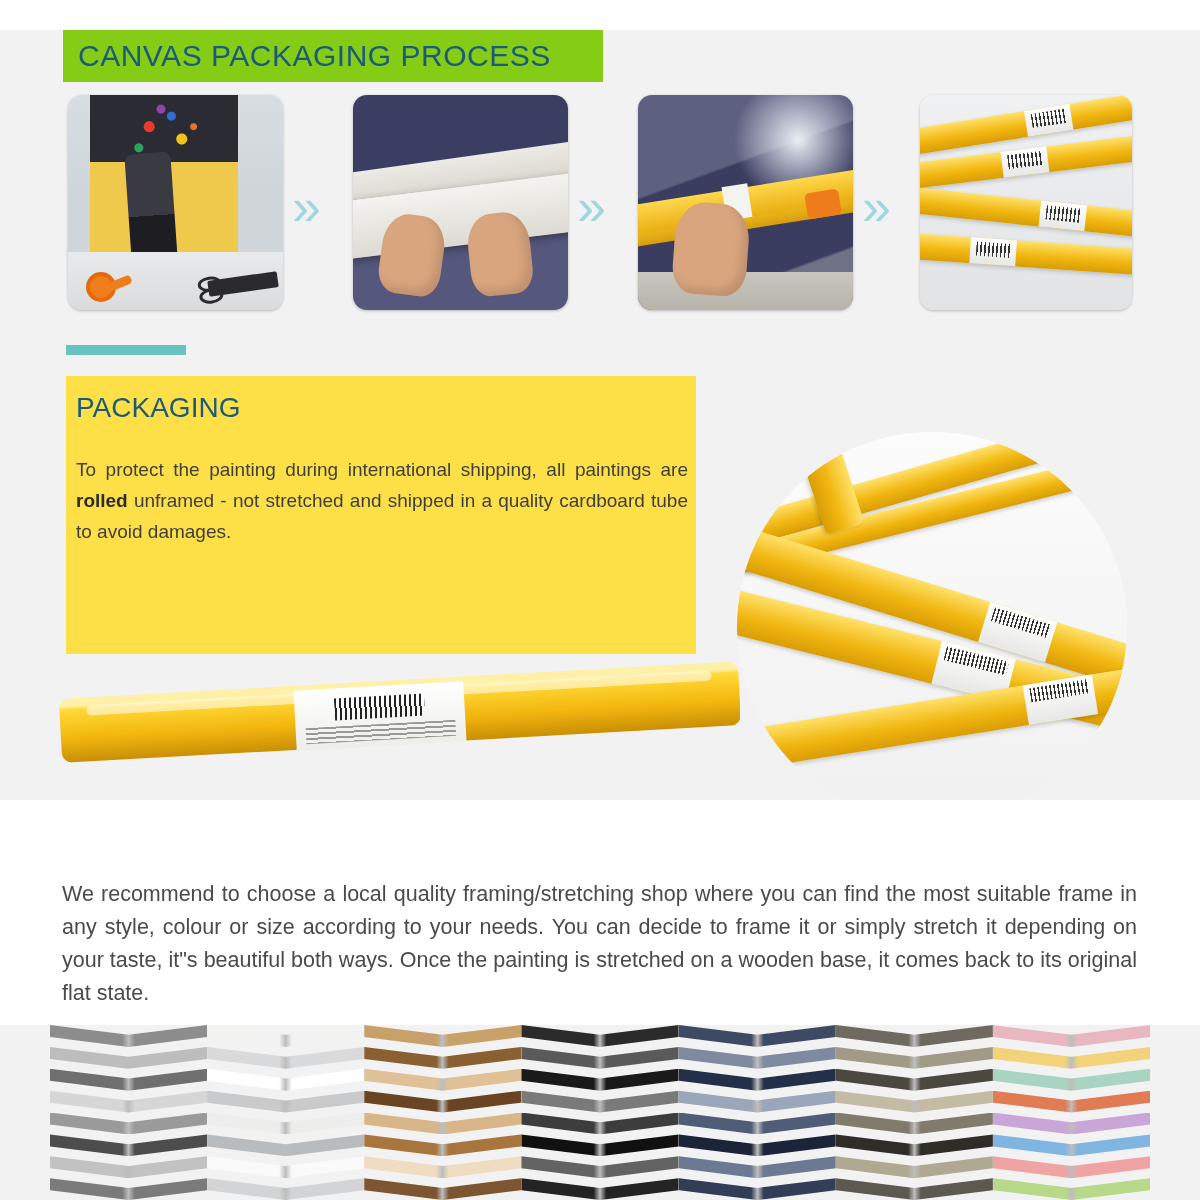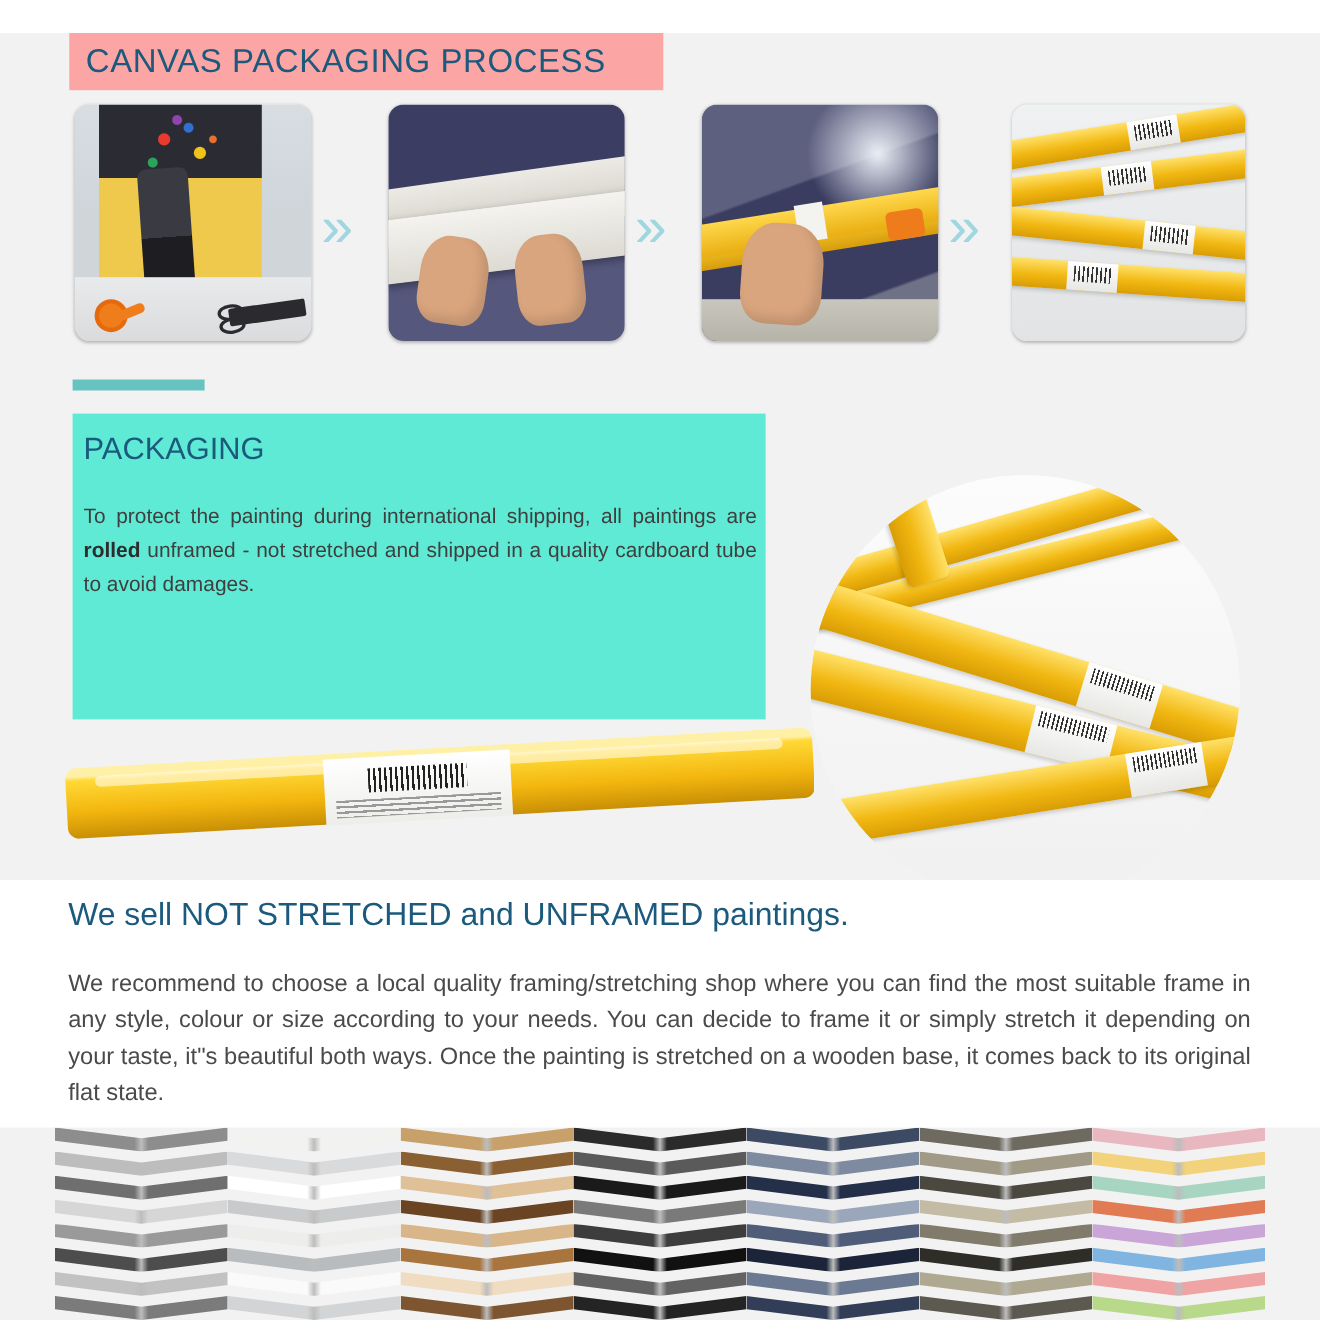--- a/index.html
+++ b/index.html
@@ -24,21 +24,21 @@
   .sec-process {
     position: absolute;
     left: 0; top: 0;
     width: 1200px; height: 370px;
     background: #f2f2f2;
   }
   .process-title {
     position: absolute;
     left: 63px; top: 30px;
     width: 540px; height: 52px;
-    background: #fca5a5;
+    background: #84cc16;
     color: #1b5a7d;
     font-size: 30px;
     letter-spacing: .5px;
     display: flex;
     align-items: center;
     padding-left: 15px;
   }
   .strip-white-top {
     position: absolute;
     left: 0; top: 0; width: 1200px; height: 30px;
@@ -182,21 +182,21 @@
   .sec-pack {
     position: absolute;
     left: 0; top: 370px;
     width: 1200px; height: 430px;
     background: #f2f2f2;
   }
   .pack-card {
     position: absolute;
     left: 66px; top: 6px;
     width: 630px; height: 278px;
-    background: #5eead4;
+    background: #fde047;
   }
   .pack-title {
     position: absolute;
     left: 10px; top: 16px;
     color: #1b5a7d;
     font-size: 28px;
   }
   .pack-body {
     position: absolute;
     left: 10px; top: 78px;
@@ -385,21 +385,20 @@
           <span class="shine"></span>
         </div>
       <div class="big-label">
         <span class="bars"></span>
         <span class="txt"></span>
       </div>
     </div>
   </div>
 
   <div class="sec-sell">
-    <div class="sell-head">We sell NOT STRETCHED and  UNFRAMED paintings.</div>
     <div class="sell-body">We recommend to choose a local quality framing/stretching shop where you can find the most suitable frame in any style, colour or size according to your needs. You can decide to frame it or simply stretch it depending on your taste, it"s beautiful both ways. Once the painting is stretched on a wooden base, it comes back to its original flat state.</div>
   </div>
 
   <div class="sec-frames">
     <div class="frame-col" style="flex:1">
         <div class="chev" style="top: 0px; height: 21.875px; background: linear-gradient(90deg, rgb(141, 141, 141) 0%, rgb(141, 141, 141) 46%, rgba(0, 0, 0, 0.22) 50%, rgb(141, 141, 141) 54%, rgb(141, 141, 141) 100%); clip-path: polygon(0px 0px, 50% 45%, 100% 0px, 100% 55%, 50% 100%, 0px 55%);"></div>
         <div class="chev" style="top: 21.875px; height: 21.875px; background: linear-gradient(90deg, rgb(189, 189, 189) 0%, rgb(189, 189, 189) 46%, rgba(0, 0, 0, 0.22) 50%, rgb(189, 189, 189) 54%, rgb(189, 189, 189) 100%); clip-path: polygon(0px 0px, 50% 45%, 100% 0px, 100% 55%, 50% 100%, 0px 55%);"></div>
         <div class="chev" style="top: 43.75px; height: 21.875px; background: linear-gradient(90deg, rgb(111, 111, 111) 0%, rgb(111, 111, 111) 46%, rgba(0, 0, 0, 0.22) 50%, rgb(111, 111, 111) 54%, rgb(111, 111, 111) 100%); clip-path: polygon(0px 0px, 50% 45%, 100% 0px, 100% 55%, 50% 100%, 0px 55%);"></div>
         <div class="chev" style="top: 65.625px; height: 21.875px; background: linear-gradient(90deg, rgb(214, 214, 214) 0%, rgb(214, 214, 214) 46%, rgba(0, 0, 0, 0.22) 50%, rgb(214, 214, 214) 54%, rgb(214, 214, 214) 100%); clip-path: polygon(0px 0px, 50% 45%, 100% 0px, 100% 55%, 50% 100%, 0px 55%);"></div>
         <div class="chev" style="top: 87.5px; height: 21.875px; background: linear-gradient(90deg, rgb(154, 154, 154) 0%, rgb(154, 154, 154) 46%, rgba(0, 0, 0, 0.22) 50%, rgb(154, 154, 154) 54%, rgb(154, 154, 154) 100%); clip-path: polygon(0px 0px, 50% 45%, 100% 0px, 100% 55%, 50% 100%, 0px 55%);"></div>

